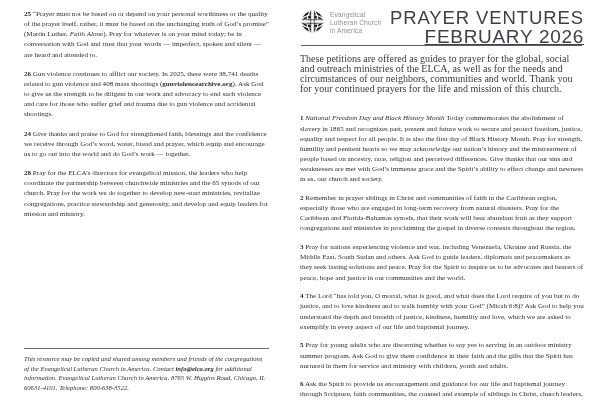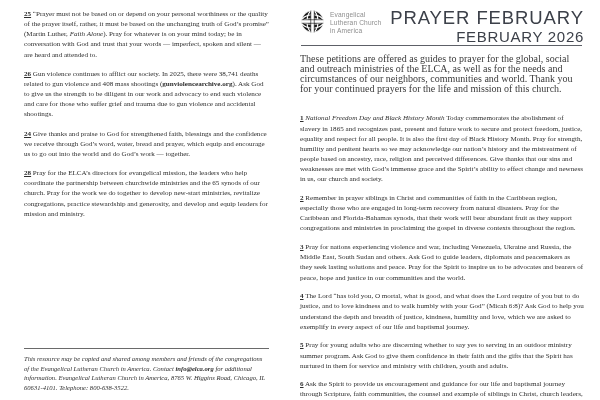--- a/index.html
+++ b/index.html
@@ -70,26 +70,27 @@
   .doc-title {
     font-family: "Liberation Sans", sans-serif;
     font-size: 18.5px;
     letter-spacing: 0.9px;
     color: #3c4049;
     line-height: 20px;
     white-space: nowrap;
   }
   .doc-date {
     font-family: "Liberation Sans", sans-serif;
-    font-size: 15px;
+    font-size: 19px;
     letter-spacing: 0.7px;
     color: #3c4049;
     line-height: 15px;
     margin-top: 1px;
     white-space: nowrap;
+    text-decoration: underline;
   }
   .rule-top {
     border-top: 1.1px solid #5d6067;
     margin: 5px 2px 0 1px;
   }
   
   .intro {
     font-size: 10px;
     line-height: 10.1px;
     color: #3a3a3a;
@@ -101,21 +102,20 @@
     line-height: 10.15px;
     color: #2e2e2e;
     margin-bottom: 8.5px;
     text-align: left;
   }
   .col-left .para {
     margin-bottom: 9px;
   }
   .para .num {
     font-weight: bold;
-    text-decoration: underline;
   }
   .para .it {
     font-style: italic;
   }
   .para .bd {
     font-weight: bold;
     margin-top: 28px;
   }
   .stack-right .para:first-of-type {
     margin-top: 19px;
@@ -191,21 +191,21 @@
           </g>
         </svg>
         <div class="brand-words">
           <div>Evangelical</div>
           <div>Lutheran Church</div>
           <div>in America</div>
         </div>
       </div>
 
       <div class="title-block">
-        <div class="doc-title">PRAYER FEBRUARY</div>
+        <div class="doc-title">PRAYER VENTURES</div>
         <div class="doc-date">FEBRUARY 2026</div>
       </div>
     </div>
 
     <div class="rule-top"></div>
 
     <div class="intro">These petitions are offered as guides to prayer for the global, social and outreach ministries of the ELCA, as well as for the needs and circumstances of our neighbors, communities and world. Thank you for your continued prayers for the life and mission of this church.</div>
 
     <div class="stack-right">
         <div class="para"><span class="num">1</span><span> </span><span class="it">National Freedom Day and Black History Month</span><span>  Today commemorates the abolishment of slavery in 1865 and recognizes past, present and future work to secure and protect freedom, justice, equality and respect for all people. It is also the first day of Black History Month. Pray for strength, humility and penitent hearts so we may acknowledge our nation’s history and the mistreatment of people based on ancestry, race, religion and perceived differences. Give thanks that our sins and weaknesses are met with God’s immense grace and the Spirit’s ability to effect change and newness in us, our church and society.</span></div>

